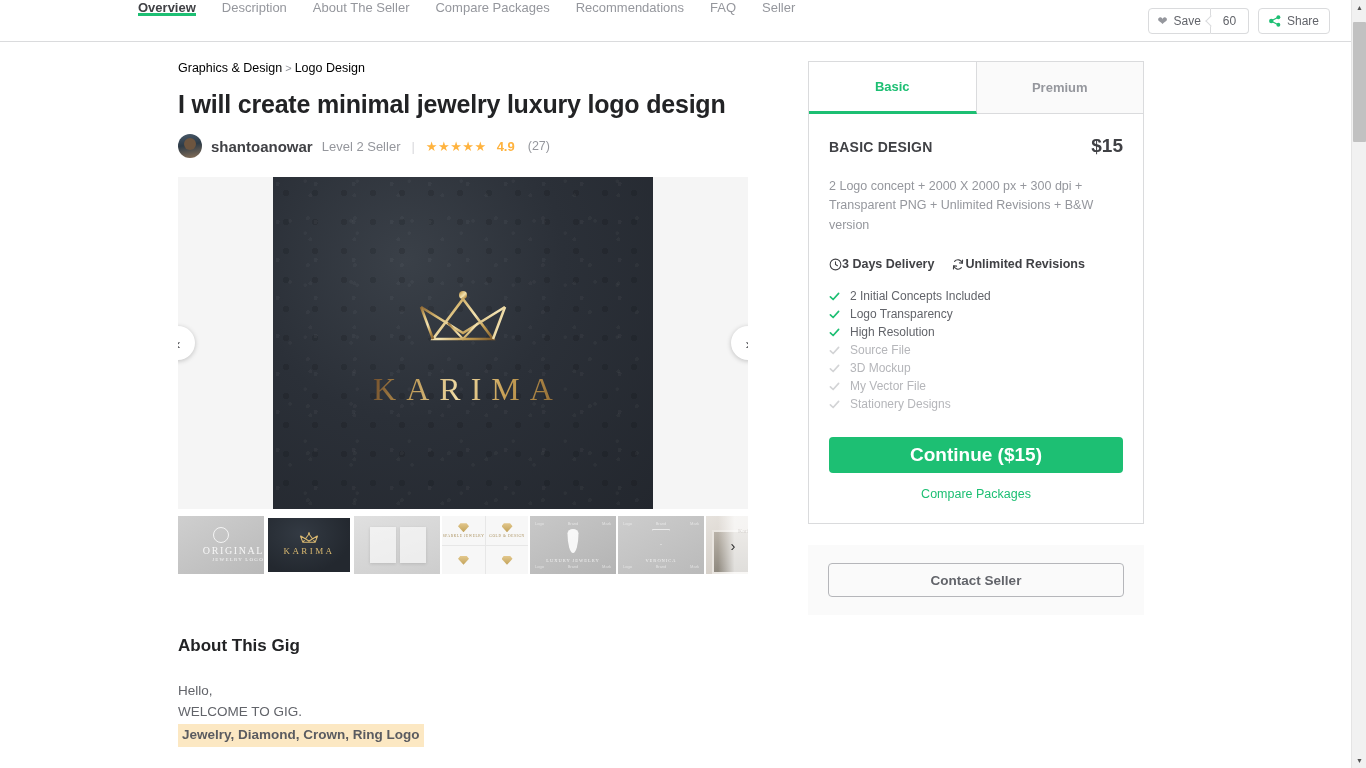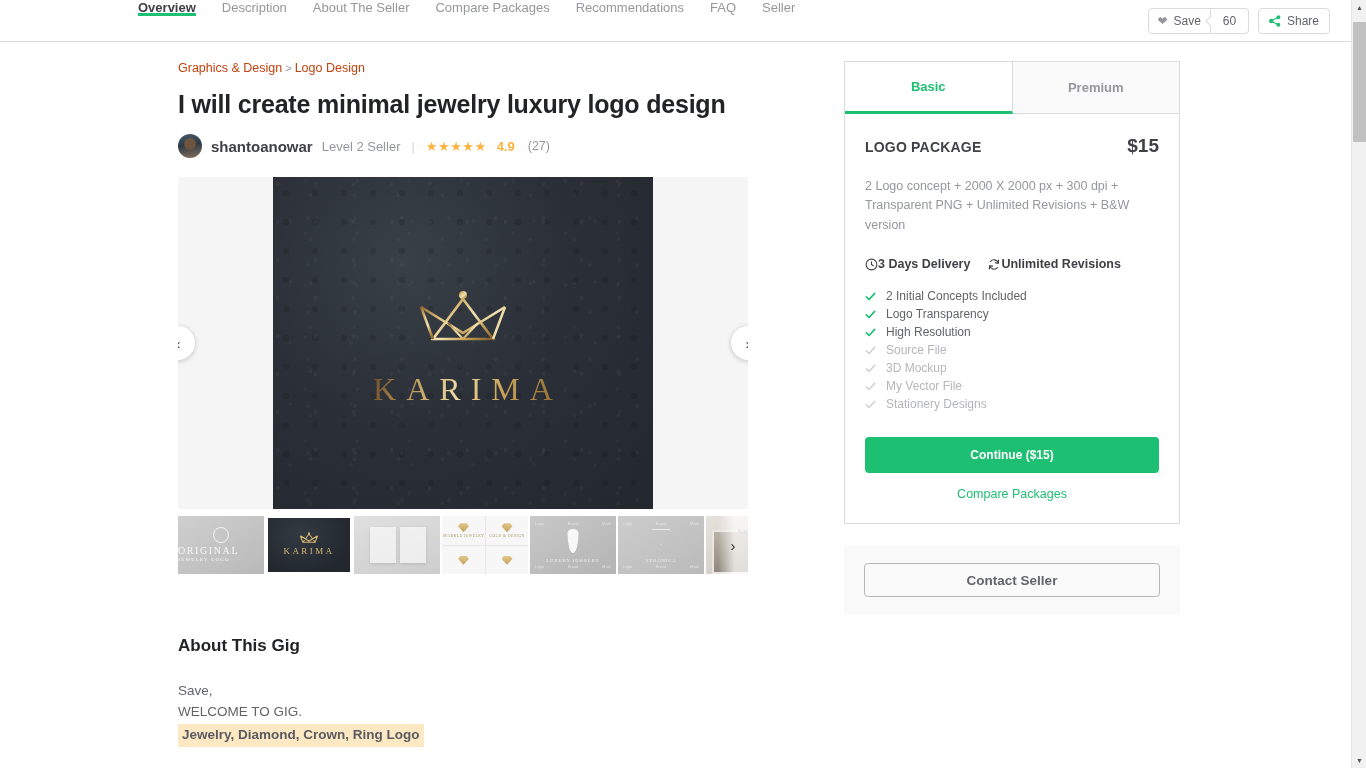--- a/index.html
+++ b/index.html
@@ -127,32 +127,32 @@
     width: 1351px; height: 726px;
     overflow: hidden;
   }
   #left-col {
     position: absolute;
     left: 178px; top: 19px;
     width: 570px;
   }
   #right-col {
     position: absolute;
-    left: 844px; top: 19px;
+    left: 808px; top: 19px;
     width: 280px;
   }
 
   
   .breadcrumb {
     font-size: 12.5px;
     color: #7a83f5;
     margin-bottom: 14px;
     white-space: nowrap;
   }
-  .breadcrumb a { color: #c2410c; text-decoration: none; cursor: pointer; }
+  .breadcrumb a { color: #000000; text-decoration: none; cursor: pointer; }
   .breadcrumb .sep { color: #95979d; margin: 0 3px; font-size: 11px; }
 
   
   .gig-title {
     font-size: 25px;
     font-weight: bold;
     color: #222325;
     line-height: 1.25;
     letter-spacing: -0.2px;
     margin: 0 0 14px 0;
@@ -262,21 +262,21 @@
     background: radial-gradient(ellipse at 40% 30%, #333a43 0%, #23282f 70%);
     outline: 2px solid #ffffff; outline-offset: -2px;
   }
   .thumb.t3 { background: linear-gradient(160deg,#e0e0e0,#cdcdcd); }
   .thumb.t4 { background: #f7f7f7; }
   .thumb.t5 { background: linear-gradient(150deg,#c8c8c8,#b4b4b4); }
   .thumb.t6 { background: linear-gradient(150deg,#cdcdcd,#bababa); }
   .thumb.t7 { background: linear-gradient(150deg,#e6e2dd,#cfc8c0); }
   .thumb .tl {
     position: absolute; left: 0; right: 0;
-    text-align: left;
+    text-align: right;
     color: rgba(255,255,255,.85);
     font-size: 6.5px;
     letter-spacing: 1.4px;
     font-family: "Liberation Serif", serif;
   }
   .thumb.t1 .tl.a { top: 29px; font-size: 10px; letter-spacing: 1.6px; }
   .thumb.t1 .tl.b { top: 41px; font-size: 5px; letter-spacing: 1.2px; }
   .thumb.t1 .ring {
     position: absolute; left: 50%; top: 11px;
     transform: translateX(-50%);
@@ -435,21 +435,21 @@
     color: #62646a;
   }
   .feat.off { color: #b5b6ba; }
   .feat .chk { width: 11px; height: 11px; flex: none; }
   .btn-continue {
     display: flex; align-items: center; justify-content: center;
     margin-top: 24px;
     height: 36px;
     background: #1dbf73;
     color: #ffffff;
-    font-size: 12px; font-weight: bold;
+    font-size: 19px; font-weight: bold;
     border-radius: 4px;
     cursor: pointer;
   }
   .link-compare {
     margin-top: 14px;
     text-align: center;
     font-size: 12.5px;
     color: #1dbf73;
     cursor: pointer;
   }
@@ -637,21 +637,21 @@
         <div class="sign">Karima</div>
       </div>
       <div class="thumbs-next">
         <span>›</span>
       </div>
     </div>
 
     <div class="about-wrap">
       <h2 class="about-title">About This Gig</h2>
       <div class="about-body">
-        <span class="ln">Save,</span>
+        <span class="ln">Hello,</span>
         <span class="ln">WELCOME TO GIG.</span>
         <span class="hl">Jewelry, Diamond, Crown, Ring Logo</span>
         
       </div>
     </div>
   </div>
 
   <div id="right-col">
 
     <div class="pkg-card">
@@ -659,21 +659,21 @@
         <div class="pkg-tab active">
           <span>Basic</span>
         </div>
         <div class="pkg-tab">
           <span>Premium</span>
         </div>
       </div>
 
       <div class="pkg-body">
         <div class="pkg-head">
-          <span class="pkg-name">LOGO PACKAGE</span>
+          <span class="pkg-name">BASIC DESIGN</span>
           <span class="pkg-price">$15</span>
         </div>
 
         <div class="pkg-desc">2 Logo concept + 2000 X 2000 px + 300 dpi + Transparent PNG + Unlimited Revisions + B&amp;W version</div>
 
         <div class="pkg-meta">
           <div class="m">
             <svg width="13" height="13" viewBox="0 0 16 16">
               <circle cx="8" cy="8" r="6.6" fill="none" stroke="#404145" stroke-width="1.3"></circle>
               <path d="M8 4.6 V8 L10.4 9.6" fill="none" stroke="#404145" stroke-width="1.3" stroke-linecap="round"></path>

